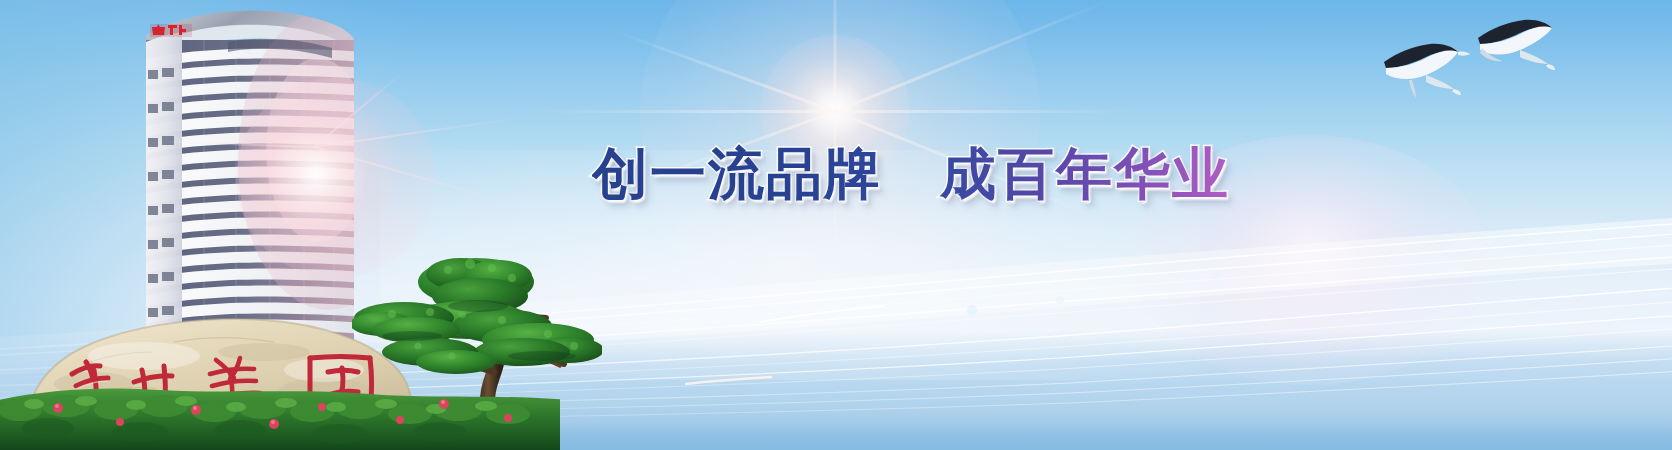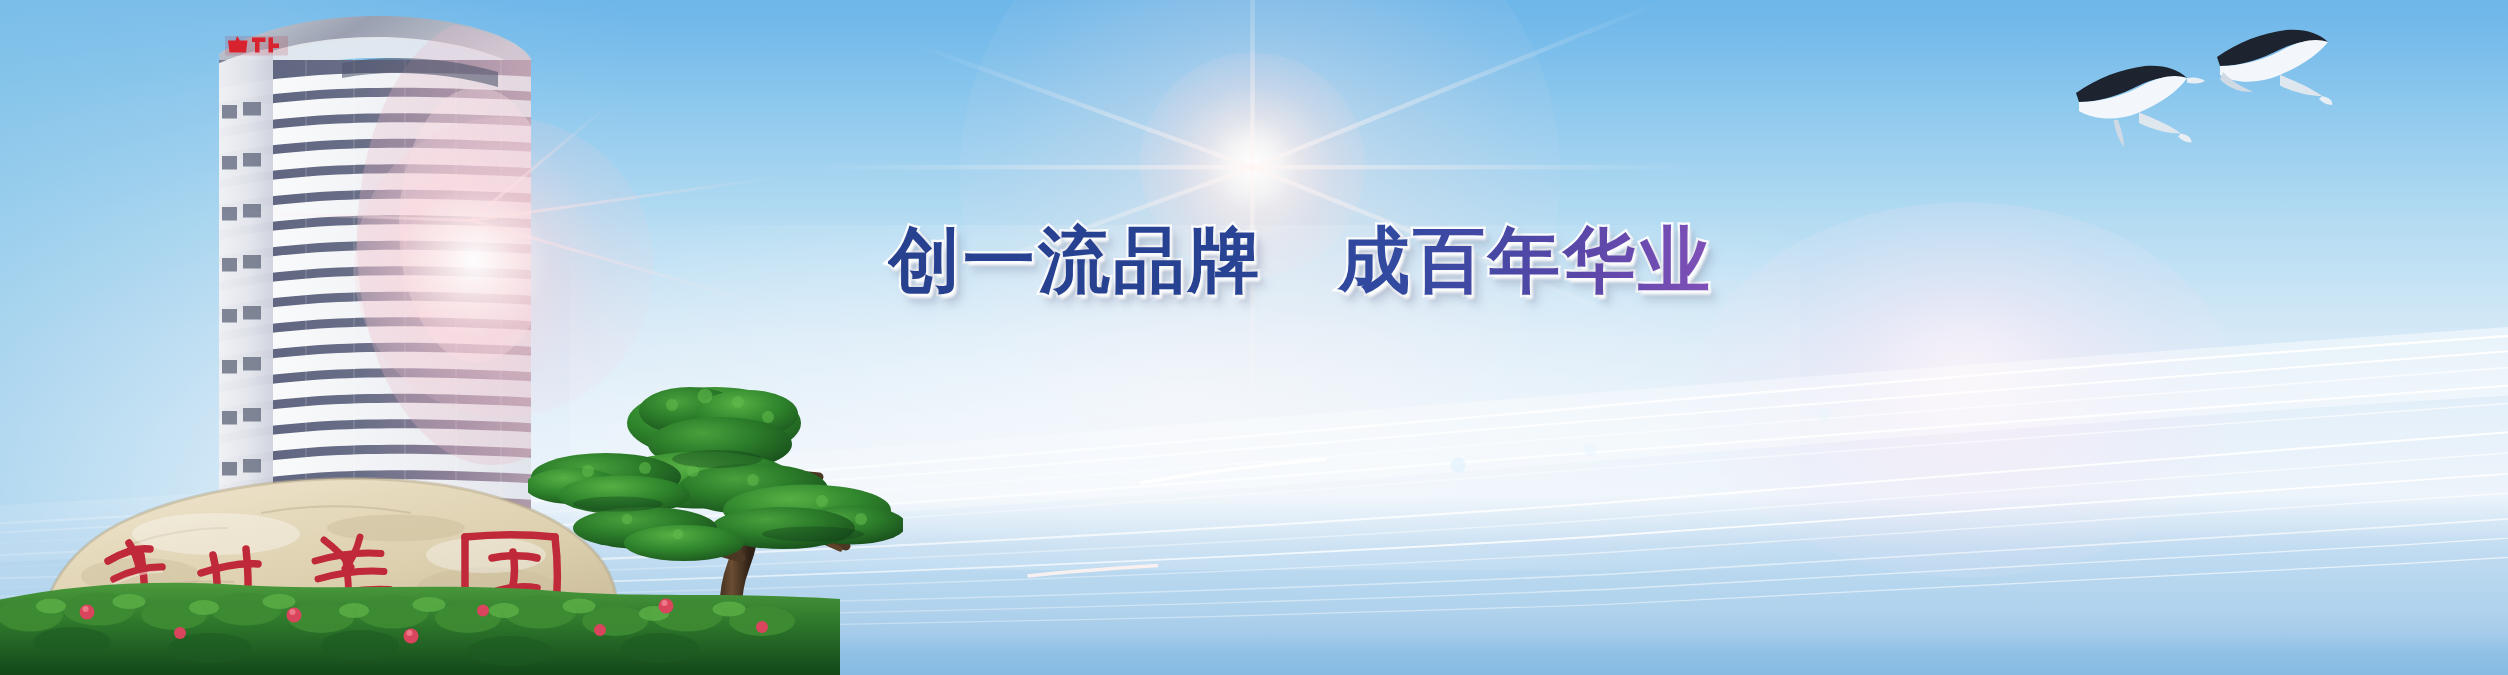--- a/index.html
+++ b/index.html
@@ -214,21 +214,21 @@
   
   .slogan {
     position: absolute;
     left: 592px;
     top: 131px;
     width: 770px;
     height: 86px;
     z-index: 12;
     white-space: nowrap;
     font-family: "DejaVu Sans", "Liberation Sans", sans-serif;
-    font-size: 48px;
+    font-size: 56px;
     font-weight: 700;
     letter-spacing: 2px;
     line-height: 86px;
   }
   .slogan .txt {
     display: block;
     background-image: linear-gradient(to right,
       #27418f 0%,
       #284293 28%,
       #324aa0 44%,

